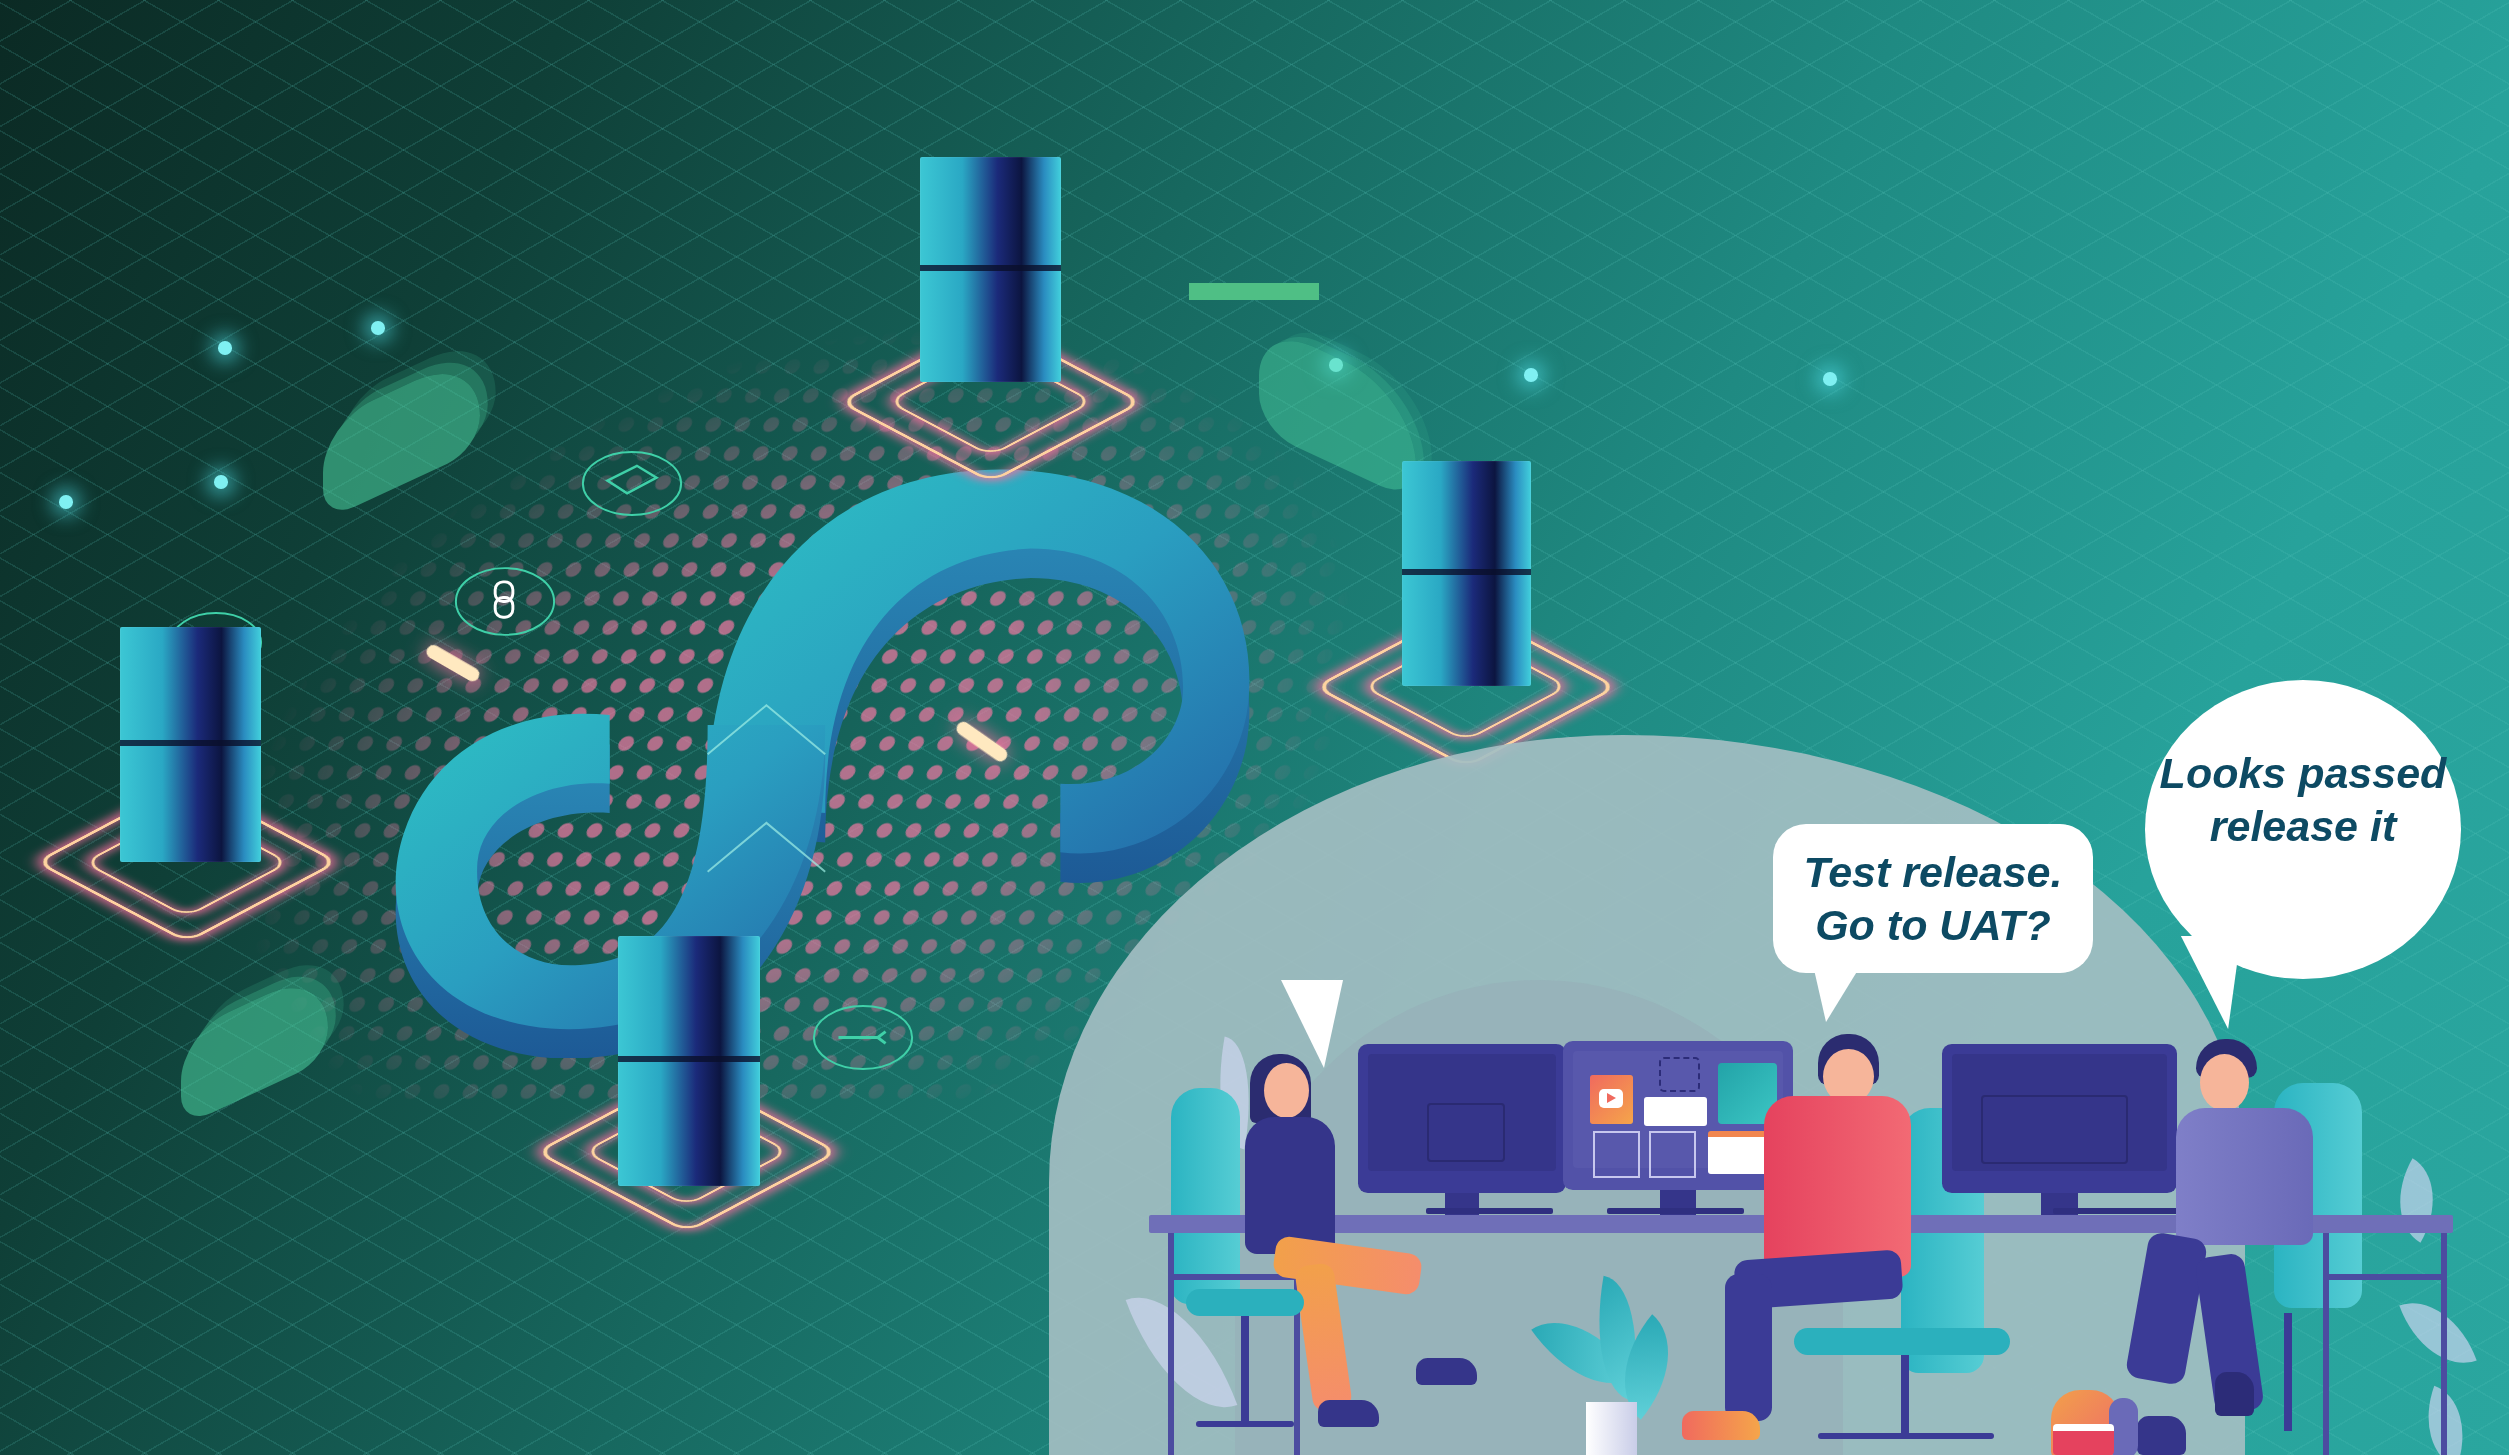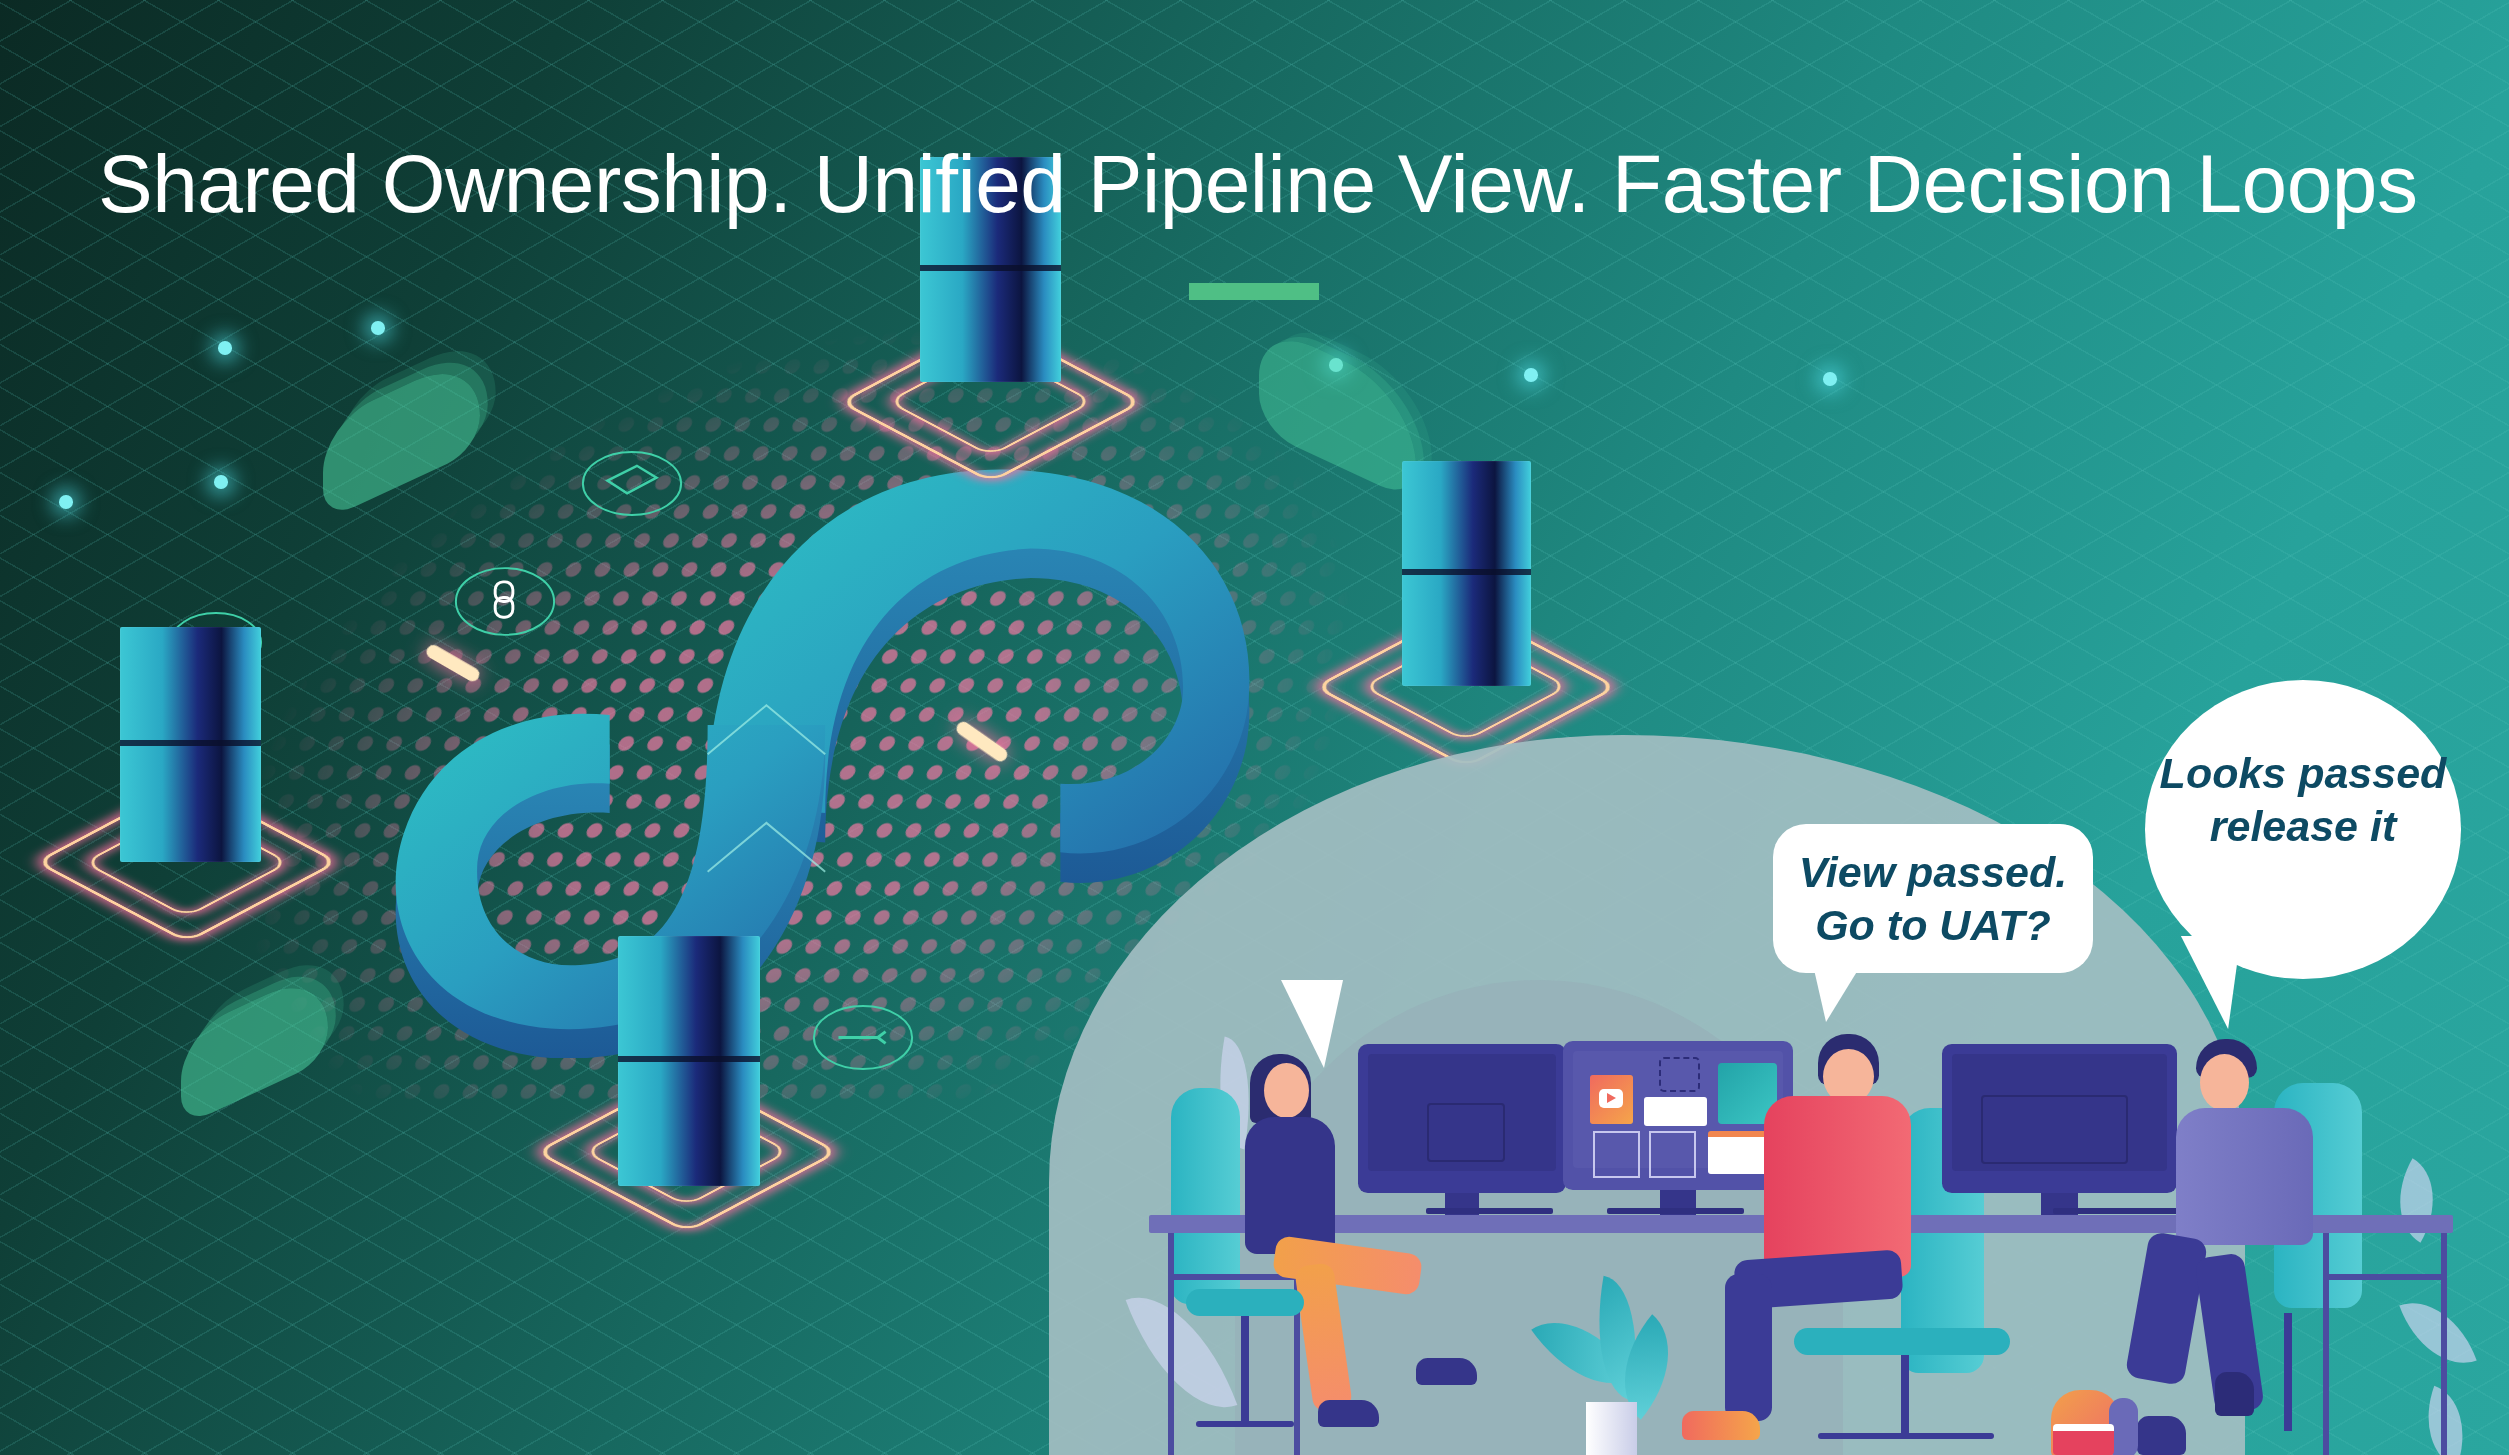--- a/index.html
+++ b/index.html
@@ -192,21 +192,20 @@
     <div class="glow" style="left:19.6px;top:127px;width:216px;height:216px;"></div>
     <div class="glow inner" style="left:54px;top:162px;width:147px;height:147px;"></div>
     <div class="pillar" style="left:61px;top:0px;width:141px;height:235px;"></div>
   </div>
   <div class="server" style="left:559px;top:936px;width:255px;height:294px;">
     <div class="glow" style="left:19.6px;top:108px;width:216px;height:216px;"></div>
     <div class="glow inner" style="left:54px;top:142px;width:147px;height:147px;"></div>
     <div class="pillar" style="left:59px;top:0px;width:142px;height:250px;"></div>
   </div>
 
-  <div class="title">Shared Ownership. Unified Pipeline View. Faster Decision Loops</div>
   <div class="title-bar"></div>
 
   <div class="blob"></div>
   <div class="blob2"></div>
 
   <div class="bg-leaf" style="left:1147px;top:1284px;width:69px;height:137px;transform:rotate(-20deg);"></div>
   <div class="bg-leaf" style="left:1215px;top:1039px;width:39px;height:108px;transform:rotate(10deg);"></div>
   <div class="bg-leaf" style="left:2392px;top:1166px;width:49px;height:69px;transform:rotate(30deg);"></div>
   <div class="bg-leaf" style="left:2411px;top:1294px;width:54px;height:78px;transform:rotate(-20deg);"></div>
   <div class="bg-leaf" style="left:2421px;top:1392px;width:49px;height:69px;transform:rotate(20deg);"></div>
@@ -293,21 +292,21 @@
   <div class="plant-leaf" style="left:1617px;top:1323px;width:59px;height:88px;transform:rotate(40deg);"></div>
   <div class="plant-pot"></div>
   <div class="backpack">
     <div class="strap"></div>
     <div class="pocket"></div>
   </div>
 
   <div class="tail t1"></div>
   <div class="tail t2"></div>
   <div class="bubble b2">
-    <span class="bubble-text">View passed.
+    <span class="bubble-text">Test release.
 Go to UAT?</span>
   </div>
   <div class="tail t3"></div>
   <div class="bubble b3">
     <span class="bubble-text" style="margin-top:-59px;">Looks passed
 release it</span>
   </div>
 </div>
 
 

